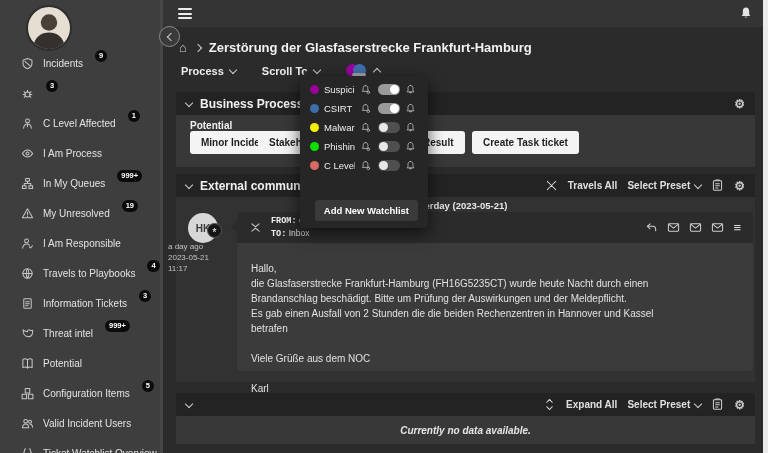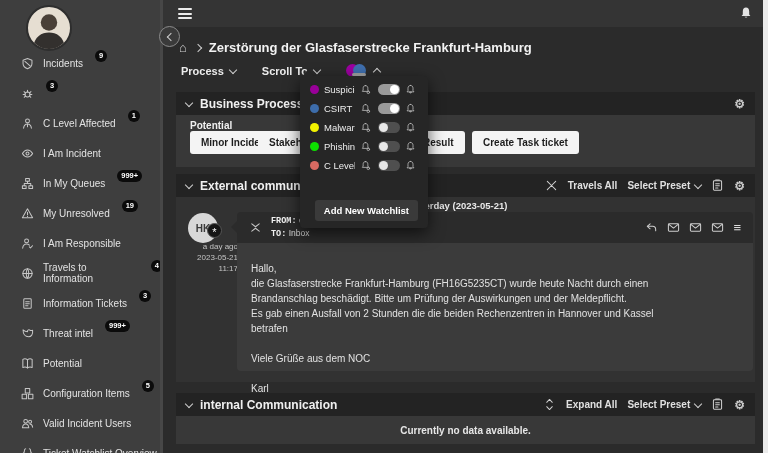--- a/index.html
+++ b/index.html
@@ -49,36 +49,36 @@
   .sec-body{position:absolute;left:176px;width:579px;background:#383838;}
   .analysis{position:absolute;left:190px;top:120px;font-size:10px;font-weight:bold;color:#f0f0f0;}
   .btn{position:absolute;top:131px;background:#f4f4f4;color:#1d1d1d;font-size:10px;font-weight:bold;
        border:none;border-radius:3px;padding:6px 11px;font-family:"Liberation Sans",sans-serif;cursor:pointer;}
   .date-sep{position:absolute;left:405px;top:200px;font-size:9.5px;font-weight:bold;color:#e8e8e8;}
   
   .hk{position:absolute;left:188px;top:213px;width:30px;height:30px;border-radius:50%;background:#d8d8d8;
       color:#3a3a3a;font-size:10px;font-weight:bold;display:flex;align-items:center;justify-content:center;}
   .hk-badge{position:absolute;left:207px;top:223px;width:15px;height:15px;border-radius:50%;background:#161616;
             border:1px solid #555;color:#fff;font-size:11px;display:flex;align-items:center;justify-content:center;box-sizing:border-box;}
-  .hk-meta{position:absolute;left:168px;width:70px;text-align:right;font-size:8px;color:#c4c4c4;}
+  .hk-meta{position:absolute;left:168px;width:70px;text-align:left;font-size:8px;color:#c4c4c4;}
   .card{position:absolute;left:237px;top:212px;width:516px;height:159px;border-radius:4px;}
   .card-tail{position:absolute;left:-6px;top:8px;width:0;height:0;border-top:7px solid transparent;
              border-bottom:7px solid transparent;border-right:7px solid #2b2b2b;}
   .card-head{height:31px;background:#2b2b2b;border-radius:4px 4px 0 0;display:flex;align-items:center;
              padding:0 12px;gap:9px;}
   .fromto{font-size:8.5px;line-height:1.35;color:#d8d8d8;}
   .fromto b{color:#f0f0f0;font-family:Liberation Mono, monospace;}
   .mail-icons{margin-left:auto;display:flex;align-items:center;gap:9px;}
   .mail-icons .icn svg{stroke:#cfcfcf;}
   .hamb{font-size:13px;font-weight:bold;color:#dcdcdc;line-height:1;cursor:pointer;}
   .card-body{background:#3b3b3b;height:128px;border-radius:0 0 4px 4px;padding:10px 14px;box-sizing:border-box;}
   .subject{font-size:10.5px;font-weight:bold;color:#f5f5f5;}
   .mailtext{margin-top:8px;font-size:10px;line-height:1.5;color:#e2e2e2;white-space:pre-line;}
   .empty-text{position:absolute;left:176px;top:416px;width:579px;height:28px;background:#383838;
-              display:flex;align-items:center;justify-content:center;font-size:10px;font-weight:bold;color:#e6e6e6;}
+              display:flex;align-items:center;justify-content:center;font-size:10px;font-weight:bold;color:#e6e6e6;font-style:italic;}
   
   .popup{position:absolute;left:300px;top:76px;width:128px;height:152px;background:#262626;border-radius:4px;
          box-shadow:0 5px 16px rgba(0,0,0,.65);z-index:40;}
   .popup-caret{position:absolute;left:302px;top:69px;width:0;height:0;border-left:6px solid transparent;
                border-right:6px solid transparent;border-bottom:8px solid #262626;z-index:41;}
   .popup-handle{position:absolute;left:352px;top:73px;width:14px;height:3px;background:#8f8f8f;border-radius:2px;z-index:41;}
   .popup-title{padding:8px 11px 6px;font-size:10.5px;font-weight:bold;color:#fff;border-bottom:1px solid #3b3b3b;}
   .wl-row{display:flex;align-items:center;gap:5px;height:19px;padding:0 10px;font-size:9.5px;color:#ececec;}
   .wl-dot{width:9px;height:9px;border-radius:50%;flex:0 0 9px;}
   .wl-label{flex:1;white-space:nowrap;overflow:hidden;}
@@ -135,21 +135,21 @@
       <span>C Level Affected</span>
       <span class="badge">1</span>
     </div>
     <div class="nav-item" style="top:138px">
       <span class="icn">
           <svg viewBox="0 0 14 14">
             <path d="M1.5 7C3 4.4 5 3.2 7 3.2S11 4.4 12.5 7C11 9.6 9 10.8 7 10.8 5 10.8 3 9.6 1.5 7Z"></path>
             <circle cx="7" cy="7" r="1.6"></circle>
           </svg>
         </span>
-      <span>I Am Incident</span>
+      <span>I Am Process</span>
     </div>
     <div class="nav-item" style="top:168px">
       <span class="icn">
           <svg viewBox="0 0 14 14">
             <rect x="5" y="1.5" width="4" height="3"></rect>
             <rect x="1.5" y="9.5" width="4" height="3"></rect>
             <rect x="8.5" y="9.5" width="4" height="3"></rect>
             <path d="M7 4.5V7M3.5 9.5V7h7v2.5"></path>
           </svg>
         </span>
@@ -176,21 +176,21 @@
         </span>
       <span>I Am Responsible</span>
     </div>
     <div class="nav-item" style="top:258px">
       <span class="icn">
           <svg viewBox="0 0 14 14">
             <circle cx="7" cy="7" r="5"></circle>
             <path d="M2 7h10M7 2c1.8 1.6 1.8 8.4 0 10M7 2c-1.8 1.6-1.8 8.4 0 10"></path>
           </svg>
         </span>
-      <span>Travels to Information</span>
+      <span>Travels to Playbooks</span>
       <span class="badge">4</span>
     </div>
     <div class="nav-item" style="top:288px">
       <span class="icn">
           <svg viewBox="0 0 14 14">
             <rect x="3" y="1.8" width="8" height="10.4" rx="1"></rect>
             <path d="M5 5h4M5 7.2h4M5 9.4h2.5"></path>
           </svg>
         </span>
       <span>Information Tickets</span>
@@ -387,21 +387,20 @@
 betrafen
 
 Viele Grüße aus dem NOC
 
 Karl</div>
     </div>
   </div>
 
   <div class="sec-head" style="top:393px">
     <span class="chv down"></span>
-    <span>internal Communication</span>
     <span class="sec-controls">
       <span class="icn">
           <svg viewBox="0 0 14 14">
             <path d="M4 4.6 7 1.6l3 3M4 9.4 7 12.4l3-3"></path>
           </svg>
         </span>
       <span>Expand All</span>
       <span style="display:flex;align-items:center;gap:5px">
         <span>Select Preset</span>
         <span class="chv down"></span>

